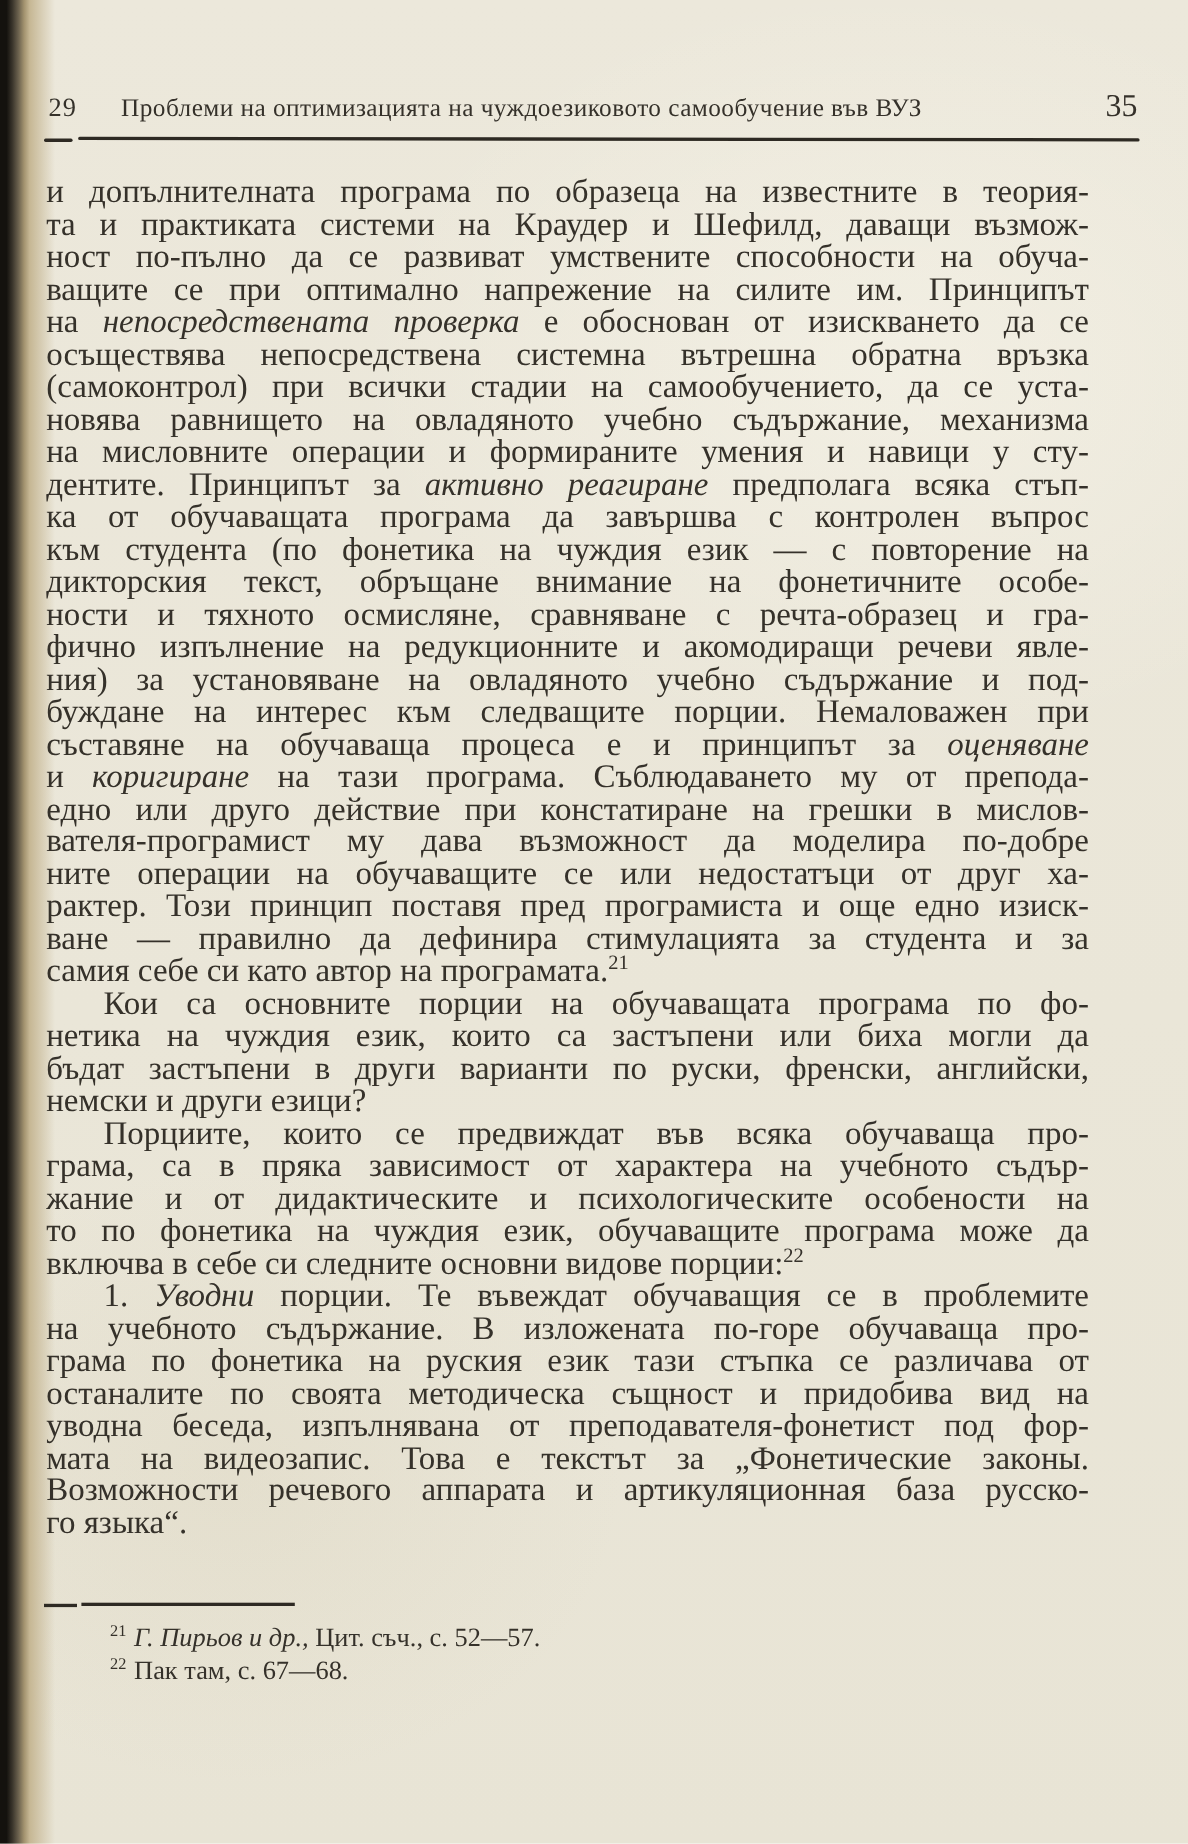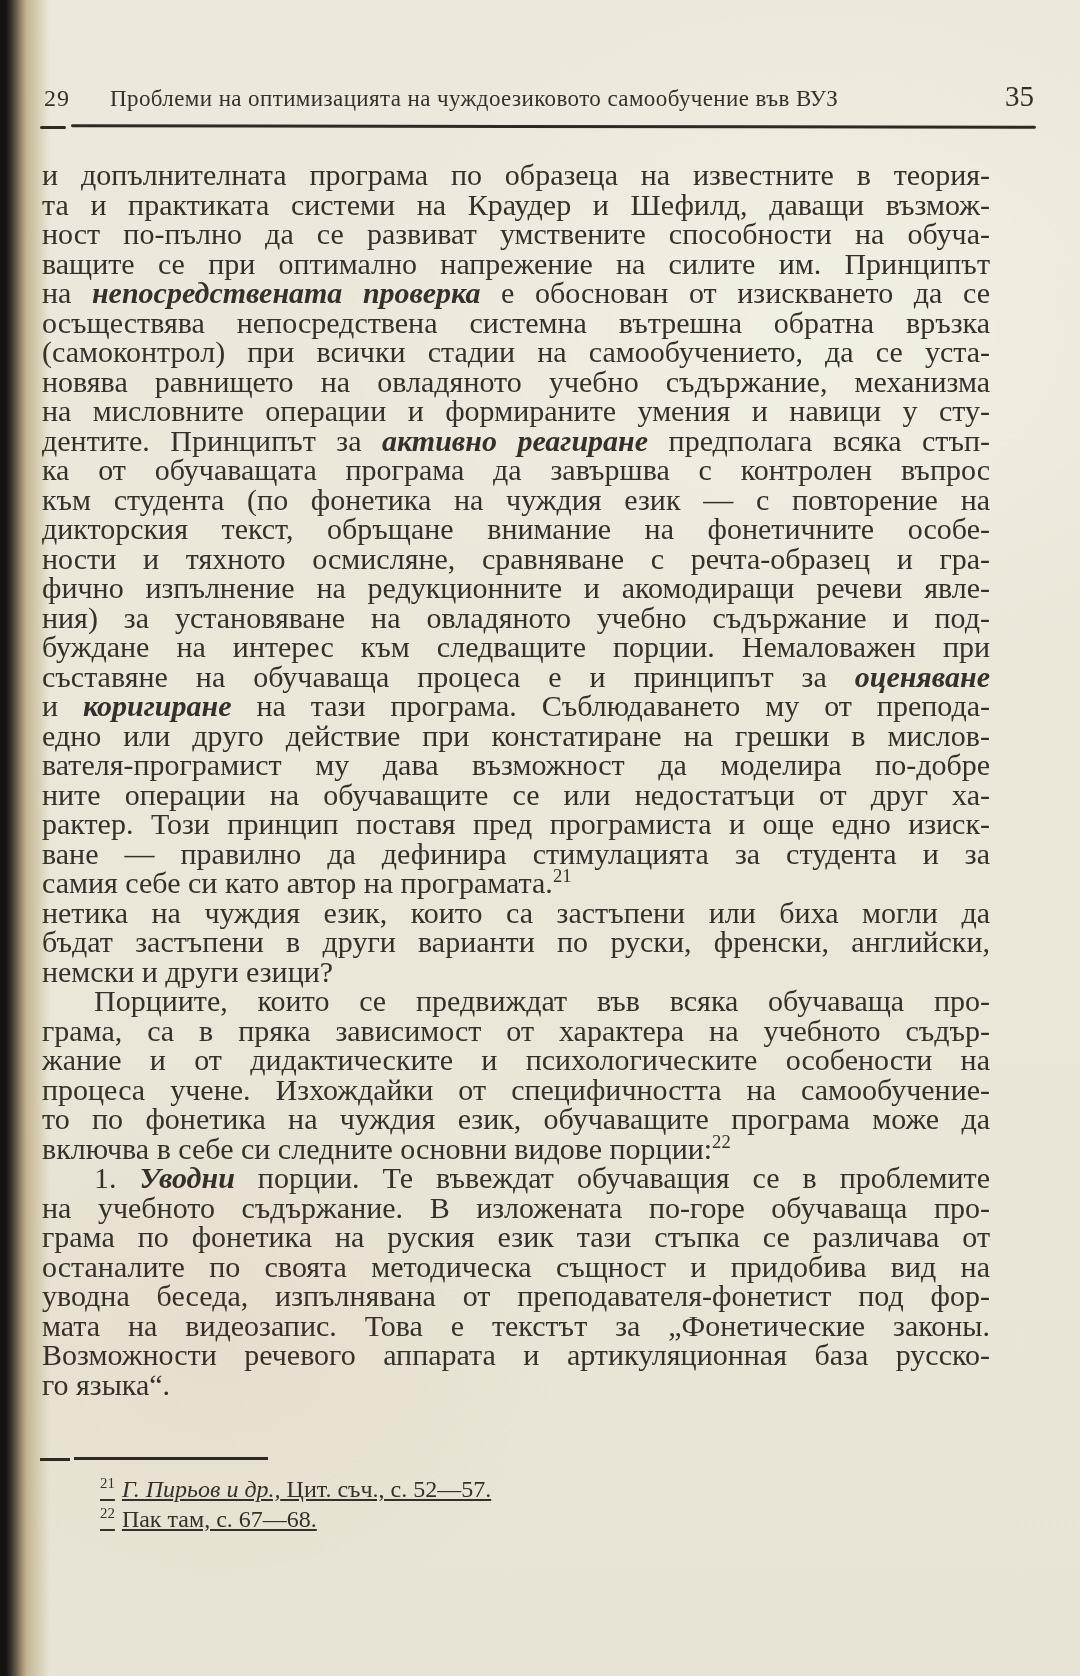--- a/index.html
+++ b/index.html
@@ -30,29 +30,29 @@
   .header-title { font-size: 23px; letter-spacing: 0.4px; margin-left: 40px; flex: 1; white-space: nowrap; }
   .header-pagenum { font-size: 29px; }
   .header-rule { position: absolute; top: 124px; left: 40px; right: 44px; height: 6px; }
   .rule-dash { position: absolute; left: 0; top: 2px; width: 26px; height: 3px; background: #2e2a23; border-radius: 2px; }
   .rule-line { position: absolute; left: 31px; right: 0; top: 1px; height: 3px; background: #2e2a23; transform: rotate(0.08deg); border-radius: 2px; }
 
   .body-text { position: absolute; top: 160px; left: 42px; width: 948px; font-size: 30px; line-height: 29.5px; }
   .line { text-align: justify; text-align-last: justify; }
   .line.end { text-align-last: left; }
   .line.ind { text-indent: 52px; }
-  .line i { font-style: italic; font-weight: bold; }
+  .line i { font-style: italic; }
   sup { font-size: 0.62em; vertical-align: super; line-height: 0; }
 
   .footnote-rule { position: absolute; top: 1456px; left: 40px; width: 228px; height: 6px; }
   .fn-dash { position: absolute; left: 0; top: 2px; width: 30px; height: 3px; background: #2e2a23; }
   .fn-line { position: absolute; left: 34px; right: 0; top: 1px; height: 3px; background: #2e2a23; }
 
   .footnotes { position: absolute; top: 1474px; left: 42px; width: 948px; font-size: 24px; line-height: 30px; }
-  .footnote { text-indent: 58px; text-decoration: underline; }
+  .footnote { text-indent: 58px; }
   .footnote sup { margin-right: 7px; }
   .footnote i { font-style: italic; }
 </style>
 </head>
 <body>
 
 <div class="binding-edge"></div>
 
 <div class="page-header">
   <span class="header-num">29</span>
@@ -87,29 +87,29 @@
       <div class="line"><span>съставяне на обучаваща процеса е и принципът за </span><i>оценяване</i></div>
       <div class="line"><span>и </span><i>коригиране</i><span> на тази програма. Съблюдаването му от препода-</span></div>
       <div class="line"><span>едно или друго действие при констатиране на грешки в мислов-</span></div>
       <div class="line"><span>вателя-програмист му дава възможност да моделира по-добре</span></div>
       <div class="line"><span>ните операции на обучаващите се или недостатъци от друг ха-</span></div>
       <div class="line"><span>рактер. Този принцип поставя пред програмиста и още едно изиск-</span></div>
       <div class="line"><span>ване — правилно да дефинира стимулацията за студента и за</span></div>
       <div class="line end"><span>самия себе си като автор на програмата.</span><sup>21</sup></div>
     </div>
     <div>
+      <div class="line ind"><span>Кои са основните порции на обучаващата програма по фо-</span></div>
       <div class="line"><span>нетика на чуждия език, които са застъпени или биха могли да</span></div>
       <div class="line"><span>бъдат застъпени в други варианти по руски, френски, английски,</span></div>
       <div class="line end"><span>немски и други езици?</span></div>
     </div>
     <div>
       <div class="line ind"><span>Порциите, които се предвиждат във всяка обучаваща про-</span></div>
       <div class="line"><span>грама, са в пряка зависимост от характера на учебното съдър-</span></div>
       <div class="line"><span>жание и от дидактическите и психологическите особености на</span></div>
-      <div class="line"><span>процеса учене. Изхождайки от специфичността на самообучение-</span></div>
       <div class="line"><span>то по фонетика на чуждия език, обучаващите програма може да</span></div>
       <div class="line end"><span>включва в себе си следните основни видове порции:</span><sup>22</sup></div>
     </div>
     <div>
       <div class="line ind"><span>1. </span><i>Уводни</i><span> порции. Те въвеждат обучаващия се в проблемите</span></div>
       <div class="line"><span>на учебното съдържание. В изложената по-горе обучаваща про-</span></div>
       <div class="line"><span>грама по фонетика на руския език тази стъпка се различава от</span></div>
       <div class="line"><span>останалите по своята методическа същност и придобива вид на</span></div>
       <div class="line"><span>уводна беседа, изпълнявана от преподавателя-фонетист под фор-</span></div>
       <div class="line"><span>мата на видеозапис. Това е текстът за „Фонетические законы.</span></div>

